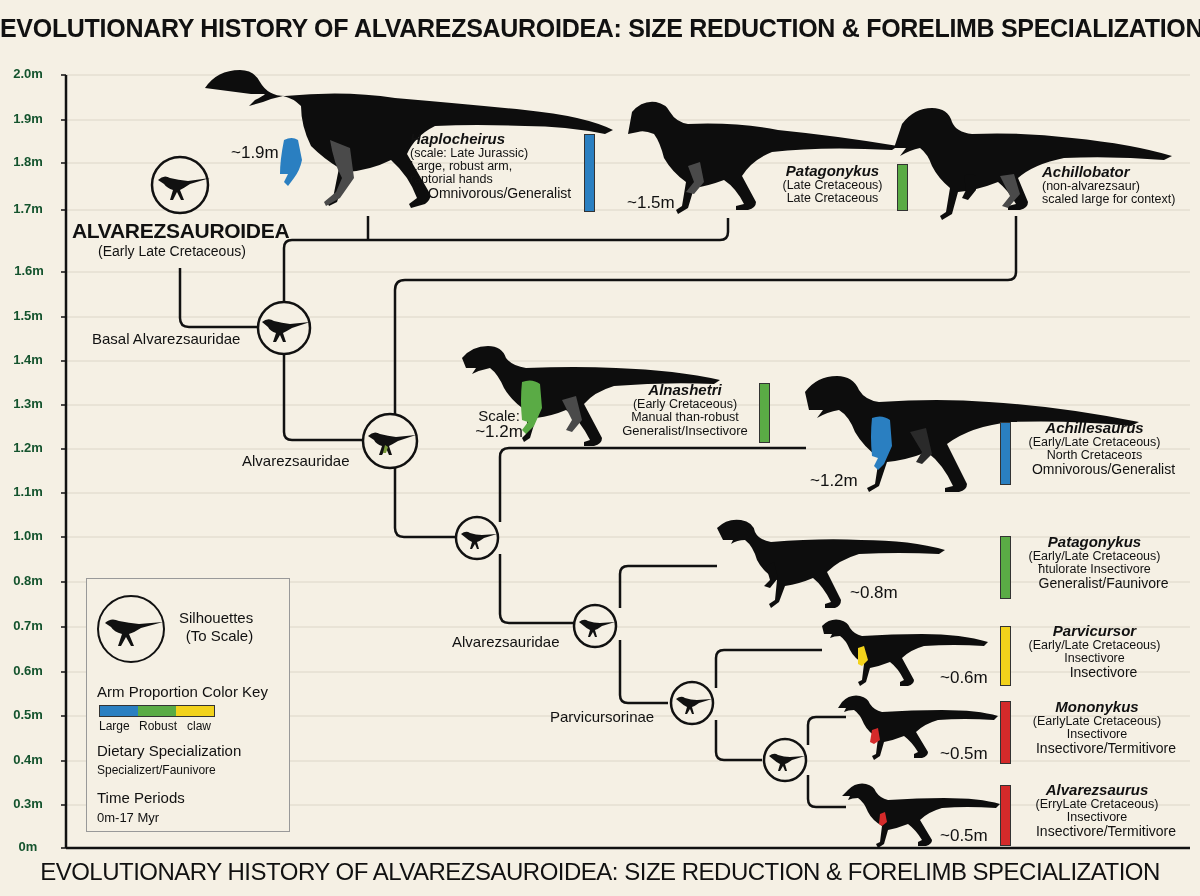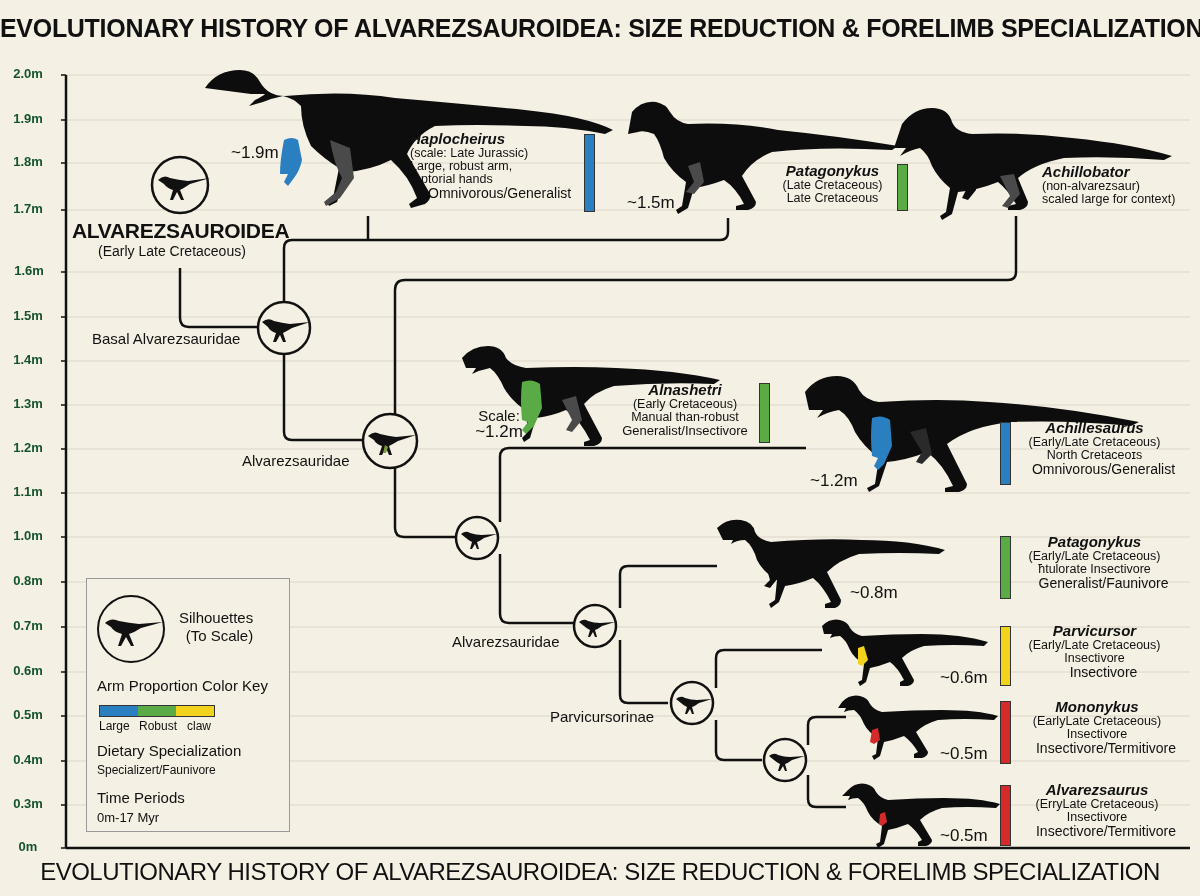--- a/index.html
+++ b/index.html
@@ -282,21 +282,21 @@
 
 <div class="legend">
   <svg class="abs" style="left:8px;top:14px" width="72" height="72">
     <circle cx="36" cy="36" r="33" fill="none" stroke="#111" stroke-width="2"></circle>
     <path d="M10 30 q6 -6 14 -2 q10 2 20 3 l24 -2 l-22 6 q-6 4 -12 6 l5 12 l-3 0 l-5 -9 l-5 9 l-3 0 l4 -12 q-8 -2 -11 -7 z" fill="#111"></path>
   </svg>
   <div class="abs" style="left:92px;top:30px;font-size:15px;line-height:1.2">
     <span>Silhouettes</span><br>
     <span>(To Scale)</span>
   </div>
-  <div class="h" style="top:98px">Arm Proportion Color Key</div>
+  <div class="h" style="top:104px">Arm Proportion Color Key</div>
   <div class="abs" style="left:12px;top:126px;width:114px;height:10px;display:flex;border:1px solid #333">
     <div style="flex:1;background:#2a7fc1"></div>
     <div style="flex:1;background:#5aab45"></div>
     <div style="flex:1;background:#f2d21b"></div>
   </div>
   <div class="s" style="top:140px;left:12px">Large</div>
   <div class="s" style="top:140px;left:52px">Robust</div>
   <div class="s" style="top:140px;left:100px">claw</div>
   <div class="h" style="top:163px">Dietary Specialization</div>
   <div class="s" style="top:184px">Specializert/Faunivore</div>

